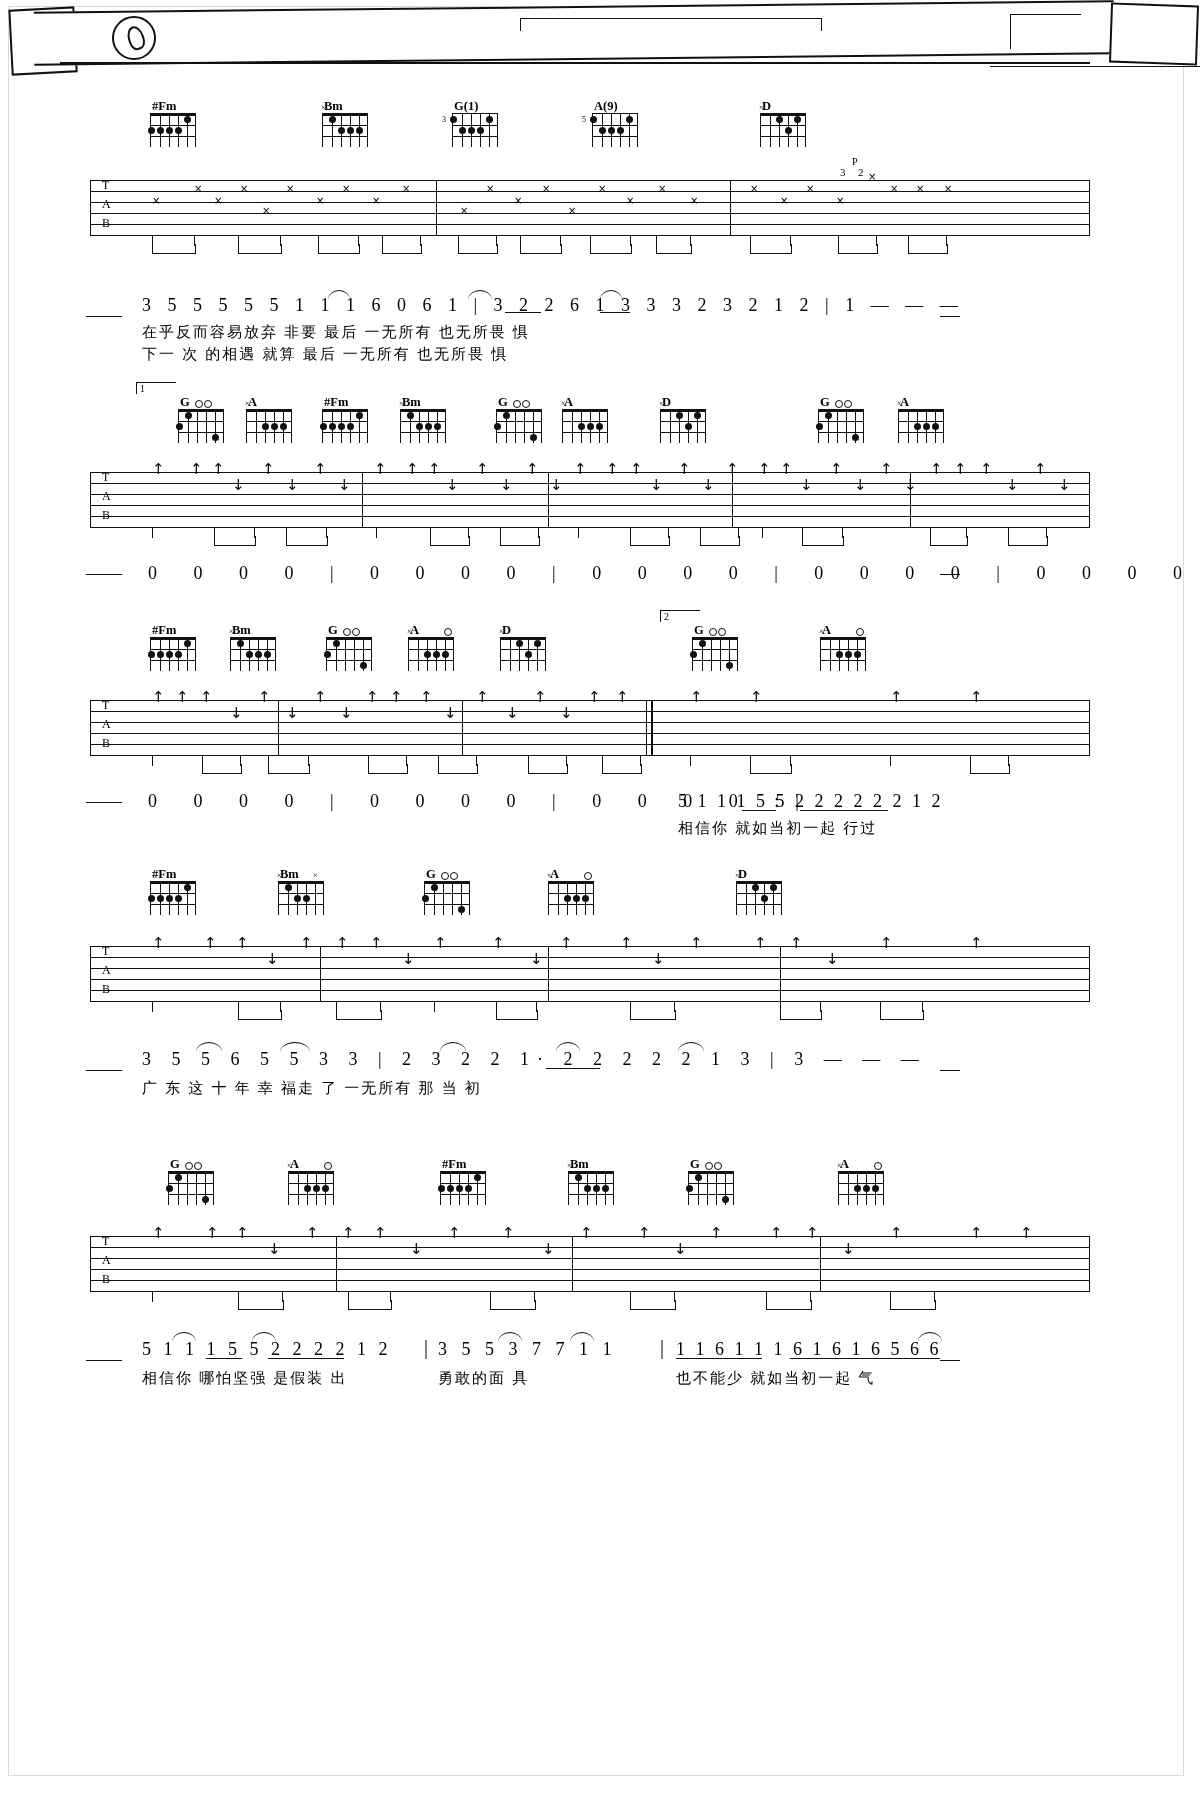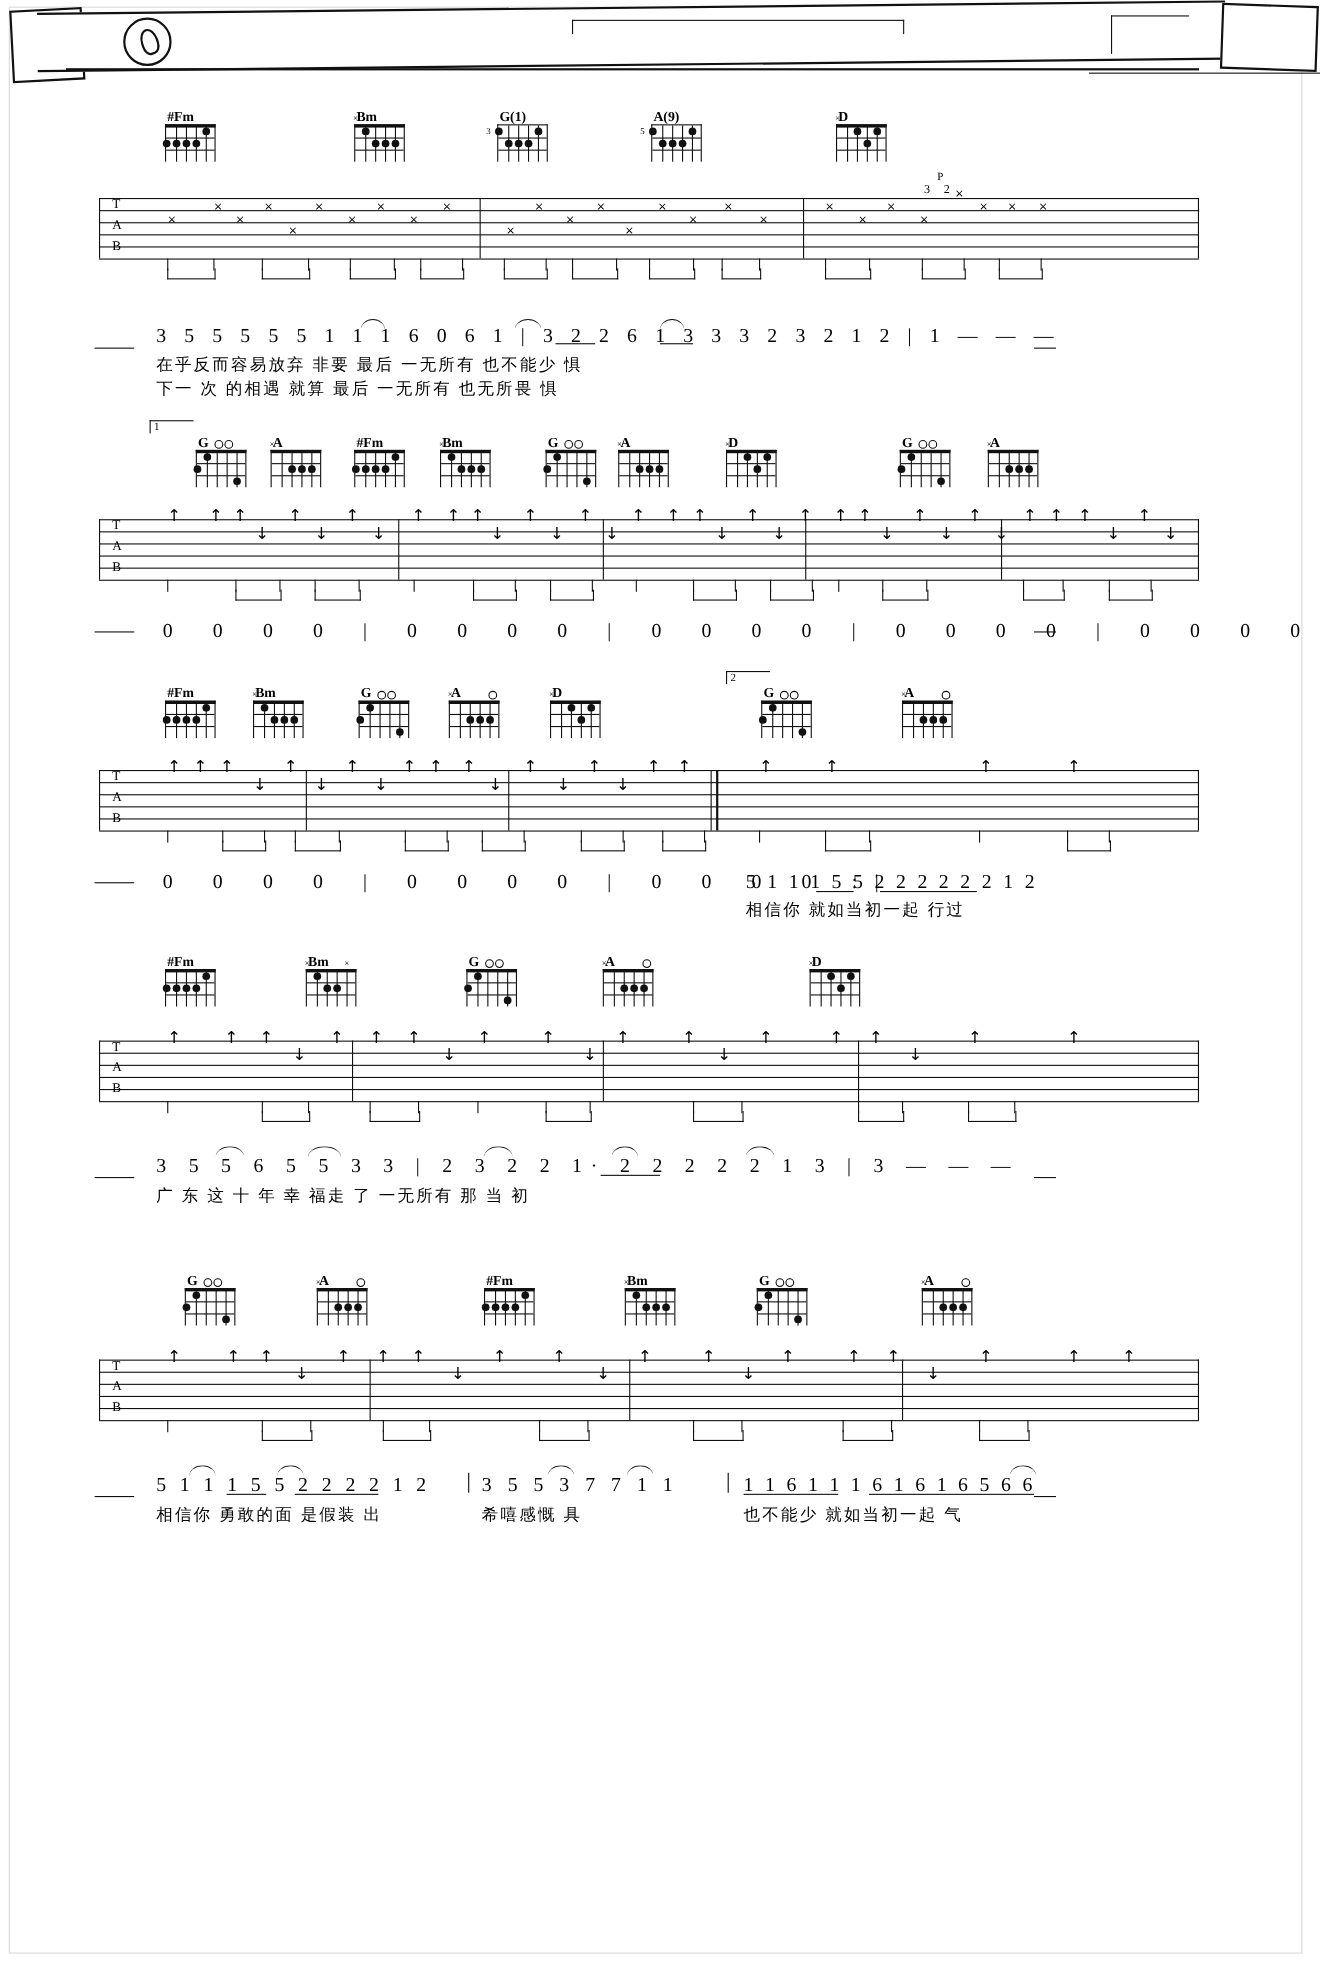--- a/index.html
+++ b/index.html
@@ -252,21 +252,21 @@
   </div>
 
   <div class="numrow" style="top:296px;">
     <div class="leadline" style="left:86px;top:20px;width:36px;"></div>
     <div class="nm" style="left:142px;top:0;letter-spacing:6px;">3 5 5 5 5 5 1 1 1 6 0 6 1 | 3 2 2  6 1 3 3 3 2  3 2 1 2  |  1  —  —  —</div>
     <div class="slur" style="left:328px;top:-6px;width:22px;"></div>
     <div class="slur" style="left:468px;top:-6px;width:24px;"></div>
     <div class="slur" style="left:600px;top:-6px;width:22px;"></div>
     <div class="underl" style="left:505px;top:16px;width:36px;"></div>
     <div class="underl" style="left:600px;top:16px;width:30px;"></div>
-    <div class="lyr" style="left:142px;top:28px;letter-spacing:2px;">在乎反而容易放弃    非要 最后  一无所有    也不能少   惧</div>
+    <div class="lyr" style="left:142px;top:28px;letter-spacing:2px;">在乎反而容易放弃    非要 最后  一无所有    也无所畏   惧</div>
     <div class="lyr" style="left:142px;top:50px;letter-spacing:2px;">下一  次  的相遇    就算 最后  一无所有    也无所畏   惧</div>
     <div class="leadline" style="left:940px;top:20px;width:20px;"></div>
   </div>
 
   <div class="system" style="top:382px;height:200px;">
     <div class="repeatbox" style="left:136px;top:0;">1</div>
     <div class="chords" style="top:14px;">
       <div class="chord" style="left:178px;">
         <div class="cname">G</div>
         <div class="grid">
@@ -1039,27 +1039,27 @@
       </div>
     </div>
 
     <div class="numrow" style="top:188px;">
       <div class="leadline" style="left:86px;top:20px;width:36px;"></div>
       <div class="nm" style="left:142px;top:0;letter-spacing:4px;">5 1 1 1 5 5 2 2 2 2 1 2</div>
       <div class="slur" style="left:172px;top:-8px;width:24px;"></div>
       <div class="slur" style="left:252px;top:-8px;width:24px;"></div>
       <div class="underl" style="left:206px;top:18px;width:36px;"></div>
       <div class="underl" style="left:268px;top:18px;width:76px;"></div>
-      <div class="lyr" style="left:142px;top:30px;letter-spacing:2px;">相信你  勇敢的面 是假装 出</div>
+      <div class="lyr" style="left:142px;top:30px;letter-spacing:2px;">相信你  哪怕坚强 是假装 出</div>
 
       <div class="vb" style="left:424px;top:-2px;">|</div>
       <div class="nm" style="left:438px;top:0;letter-spacing:5px;">3 5 5 3 7 7 1 1</div>
       <div class="slur" style="left:498px;top:-8px;width:24px;"></div>
       <div class="slur" style="left:570px;top:-8px;width:24px;"></div>
-      <div class="lyr" style="left:438px;top:30px;letter-spacing:2px;">希嘻感慨  具</div>
+      <div class="lyr" style="left:438px;top:30px;letter-spacing:2px;">勇敢的面  具</div>
 
       <div class="vb" style="left:660px;top:-2px;">|</div>
       <div class="nm" style="left:676px;top:0;letter-spacing:3px;">1 1 6 1 1 1 6 1 6 1 6 5 6  6</div>
       <div class="slur" style="left:918px;top:-8px;width:24px;"></div>
       <div class="underl" style="left:676px;top:18px;width:86px;"></div>
       <div class="underl" style="left:790px;top:18px;width:150px;"></div>
       <div class="lyr" style="left:676px;top:30px;letter-spacing:2px;">也不能少   就如当初一起  气</div>
       <div class="leadline" style="left:940px;top:20px;width:20px;"></div>
     </div>
   </div>

